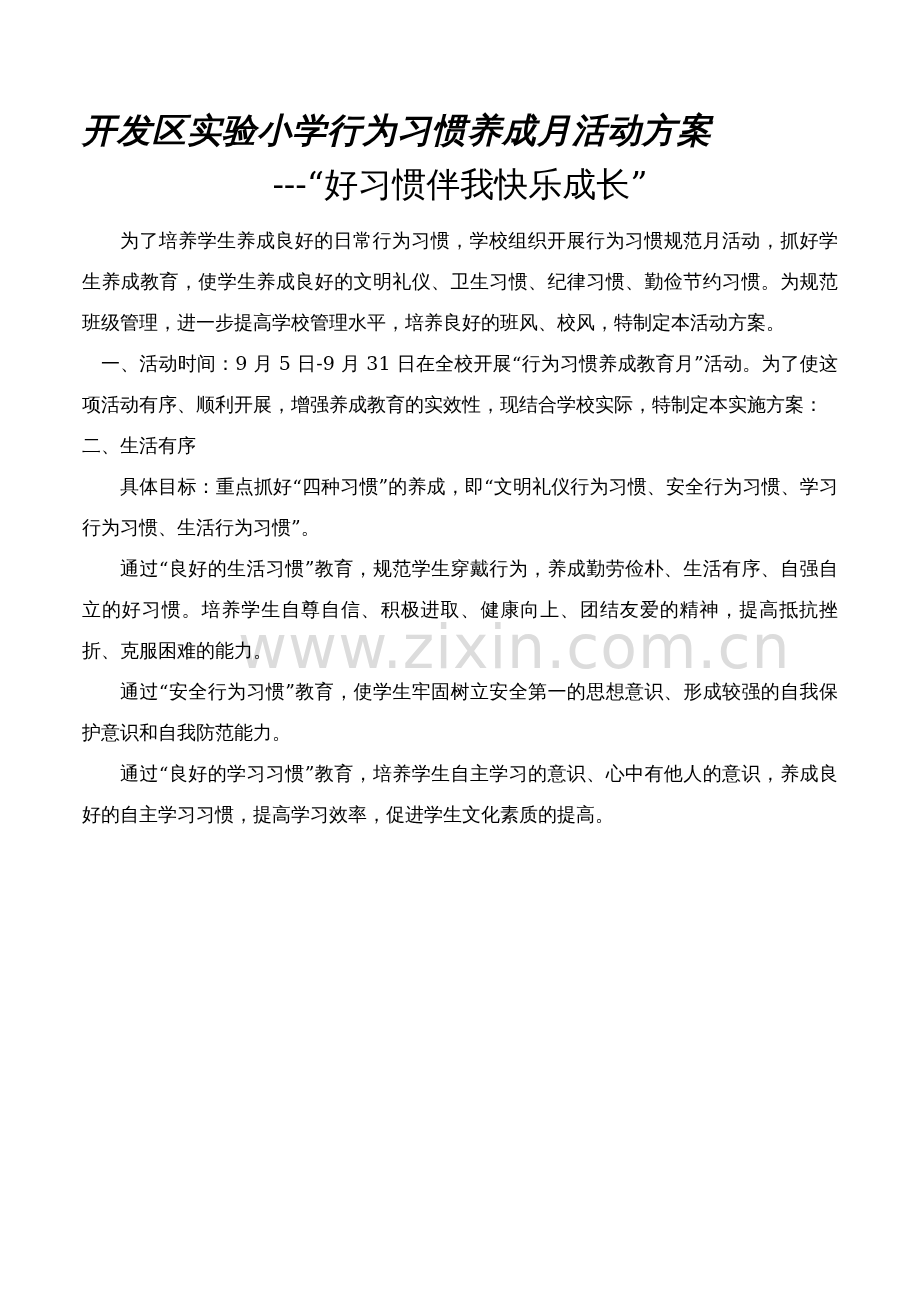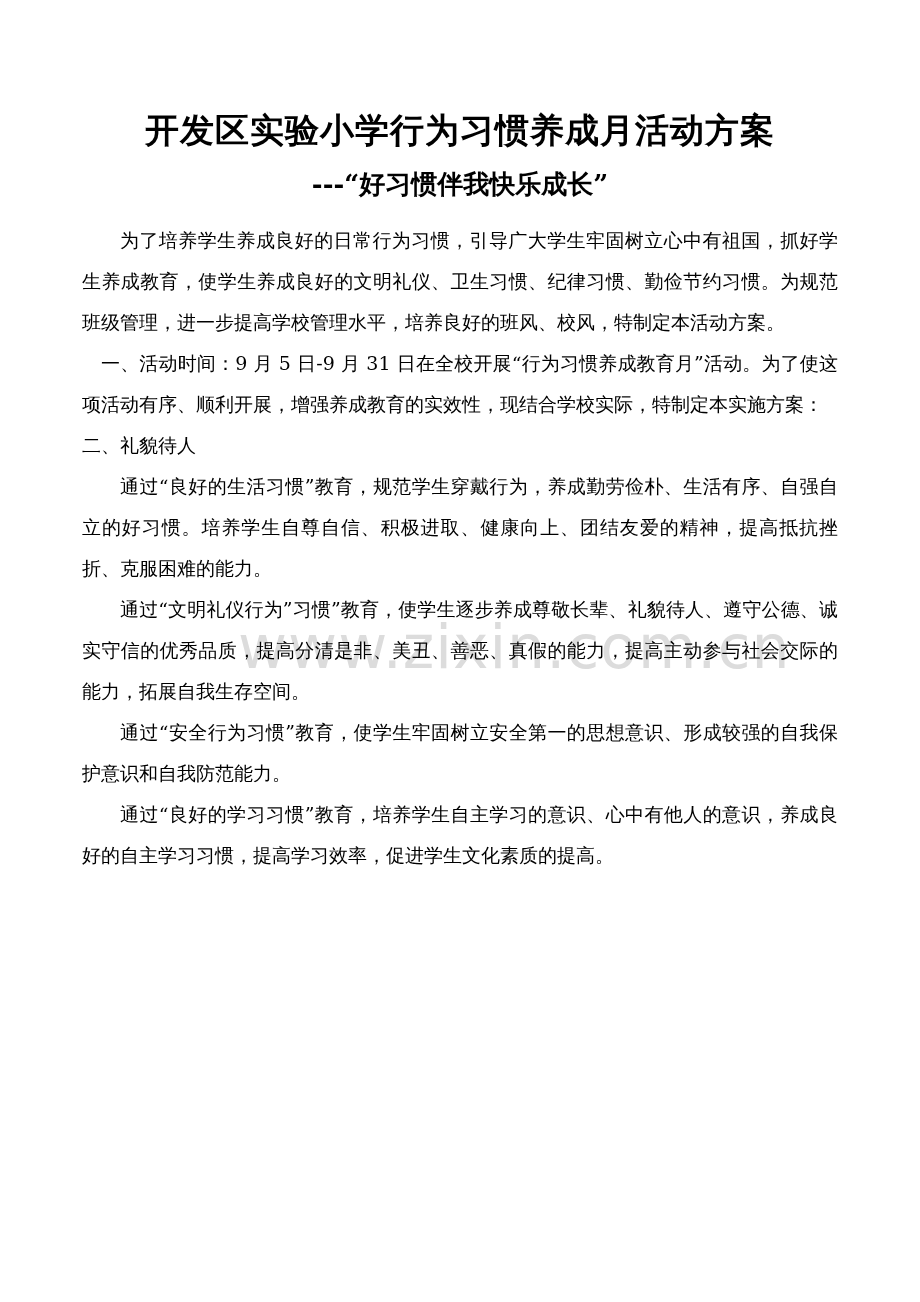--- a/index.html
+++ b/index.html
@@ -33,28 +33,28 @@
     left: 82px;
     right: 82px;
     top: 104px;
     z-index: 1;
   }
   .doc-title {
     margin: 0;
     font-size: 34px;
     line-height: 52px;
     font-weight: bold;
-    text-align: center;
     letter-spacing: 1px;
+    font-style: italic;
   }
   .doc-subtitle {
     margin: 8px 0 0 0;
-    font-size: 26px;
+    font-size: 34px;
     line-height: 40px;
-    font-weight: bold;
+    font-weight: normal;
     text-align: center;
   }
   .body-text {
     margin-top: 16px;
     font-size: 19px;
     line-height: 41px;
     text-align: justify;
   }
   .body-text p {
     margin: 0;
@@ -70,23 +70,23 @@
 
   <div class="watermark">www.zixin.com.cn</div>
 
   <div class="content">
 
     <h1 class="doc-title">开发区实验小学行为习惯养成月活动方案</h1>
 
     <h2 class="doc-subtitle">---“好习惯伴我快乐成长”</h2>
 
     <div class="body-text">
-      <p class="indent-2">为了培养学生养成良好的日常行为习惯，引导广大学生牢固树立心中有祖国，抓好学生养成教育，使学生养成良好的文明礼仪、卫生习惯、纪律习惯、勤俭节约习惯。为规范班级管理，进一步提高学校管理水平，培养良好的班风、校风，特制定本活动方案。</p>
+      <p class="indent-2">为了培养学生养成良好的日常行为习惯，学校组织开展行为习惯规范月活动，抓好学生养成教育，使学生养成良好的文明礼仪、卫生习惯、纪律习惯、勤俭节约习惯。为规范班级管理，进一步提高学校管理水平，培养良好的班风、校风，特制定本活动方案。</p>
       <p class="indent-1">一、活动时间：9 月 5 日-9 月 31 日在全校开展“行为习惯养成教育月”活动。为了使这项活动有序、顺利开展，增强养成教育的实效性，现结合学校实际，特制定本实施方案：</p>
-      <p class="indent-0">二、礼貌待人</p>
+      <p class="indent-0">二、生活有序</p>
+      <p class="indent-2">具体目标：重点抓好“四种习惯”的养成，即“文明礼仪行为习惯、安全行为习惯、学习行为习惯、生活行为习惯”。</p>
       <p class="indent-2">通过“良好的生活习惯”教育，规范学生穿戴行为，养成勤劳俭朴、生活有序、自强自立的好习惯。培养学生自尊自信、积极进取、健康向上、团结友爱的精神，提高抵抗挫折、克服困难的能力。</p>
-      <p class="indent-2">通过“文明礼仪行为”习惯”教育，使学生逐步养成尊敬长辈、礼貌待人、遵守公德、诚实守信的优秀品质，提高分清是非、美丑、善恶、真假的能力，提高主动参与社会交际的能力，拓展自我生存空间。</p>
       <p class="indent-2">通过“安全行为习惯”教育，使学生牢固树立安全第一的思想意识、形成较强的自我保护意识和自我防范能力。</p>
       <p class="indent-2">通过“良好的学习习惯”教育，培养学生自主学习的意识、心中有他人的意识，养成良好的自主学习习惯，提高学习效率，促进学生文化素质的提高。</p>
     </div>
 
   </div>
 </div>
 
 </body></html>

